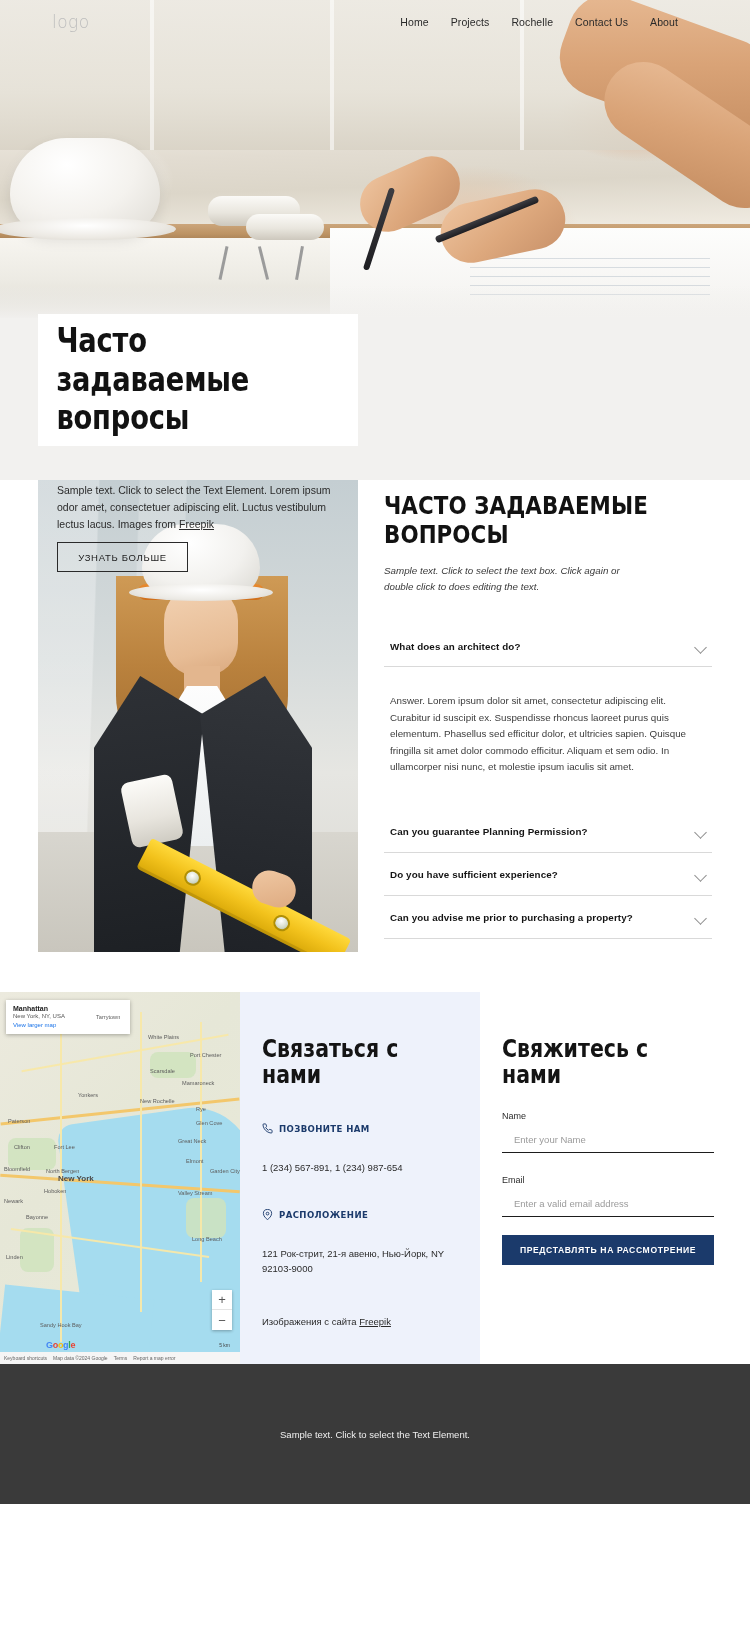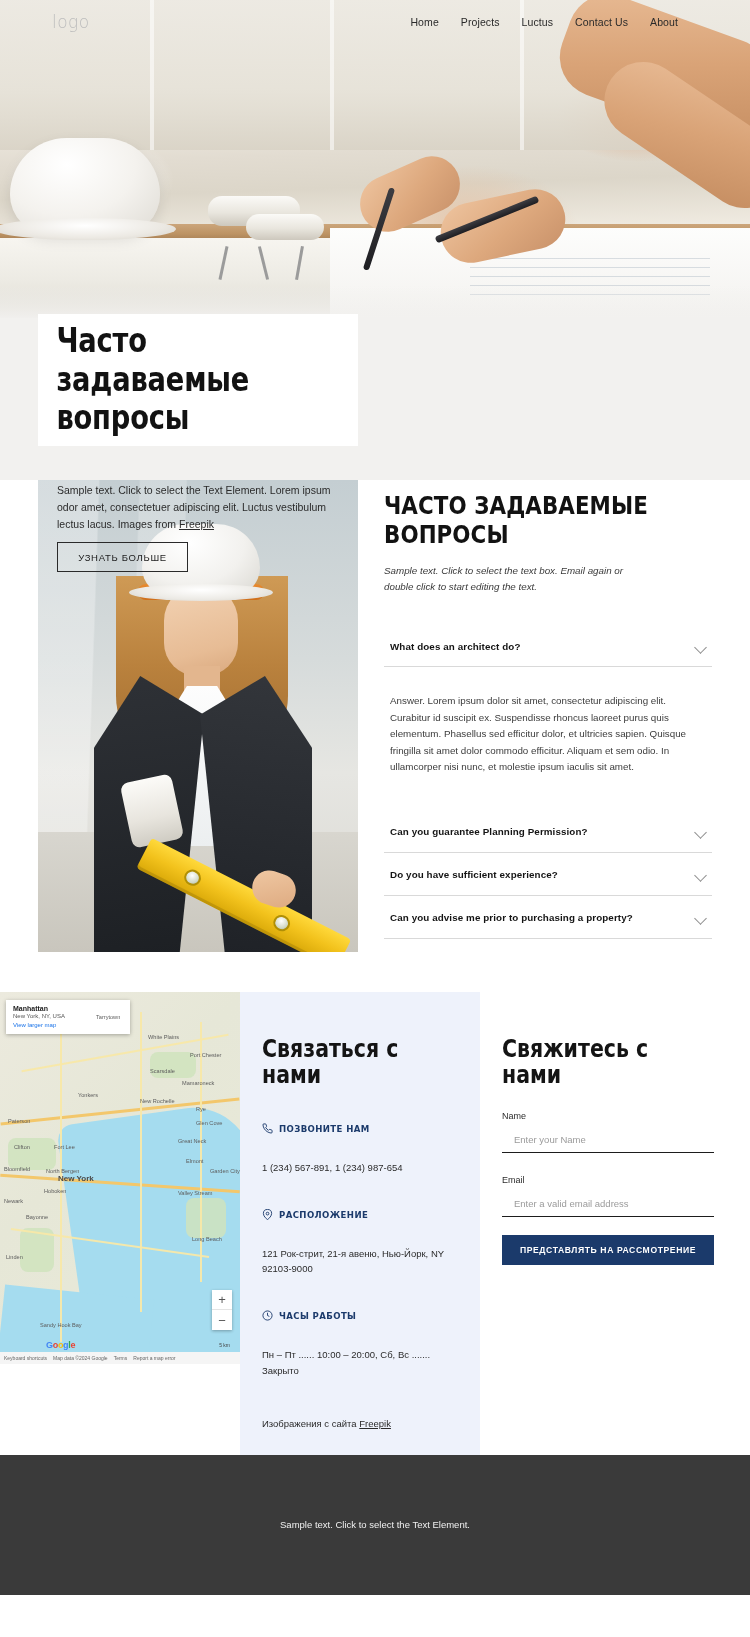--- a/index.html
+++ b/index.html
@@ -381,21 +381,21 @@
 </head>
 <body>
 
 <div class="page">
 
   <header class="site-header">
     <div class="logo">logo</div>
     <nav class="nav">
       <a href="#">Home</a>
       <a href="#">Projects</a>
-      <a href="#">Luctus</a>
+      <a href="#">Rochelle</a>
       <a href="#">Contact Us</a>
       <a href="#">About</a>
     </nav>
   </header>
 
   <section class="hero">
     <div class="hero-photo">
       <div class="hp-window"></div>
       <div class="hp-mullion" style="left:150px"></div>
       <div class="hp-mullion" style="left:330px"></div>
@@ -452,21 +452,21 @@
         <div class="fp-tube"></div>
         <div class="fp-level">
           <i style="left:46px"></i>
             <i style="left:146px"></i>
         </div>
         <div class="fp-hand"></div>
       </div>
 
       <div class="faq-col">
         <h2 class="faq-heading">ЧАСТО ЗАДАВАЕМЫЕ ВОПРОСЫ</h2>
-        <p class="faq-sub">Sample text. Click to select the text box. Email again or double click to start editing the text.</p>
+        <p class="faq-sub">Sample text. Click to select the text box. Click again or double click to does editing the text.</p>
 
         <div class="acc">
 
           <div class="acc-item">
             <div class="acc-head">
               <span class="acc-q">What does an architect do?</span>
               <span class="chev"></span>
             </div>
           </div>
           <div class="acc-body">Answer. Lorem ipsum dolor sit amet, consectetur adipiscing elit. Curabitur id suscipit ex. Suspendisse rhoncus laoreet purus quis elementum. Phasellus sed efficitur dolor, et ultricies sapien. Quisque fringilla sit amet dolor commodo efficitur. Aliquam et sem odio. In ullamcorper nisi nunc, et molestie ipsum iaculis sit amet.</div>
@@ -583,30 +583,20 @@
         <div class="ci-head">
           <svg width="11" height="11" viewBox="0 0 24 24" fill="none" stroke="#1b3a6b" stroke-width="2">
             <path d="M21 10c0 7-9 13-9 13s-9-6-9-13a9 9 0 0 1 18 0z"></path>
             <circle cx="12" cy="10" r="3"></circle>
           </svg>
           <span>РАСПОЛОЖЕНИЕ</span>
         </div>
         <div class="ci-text">121 Рок-стрит, 21-я авеню, Нью-Йорк, NY 92103-9000</div>
       </div>
 
-      <div class="ci">
-        <div class="ci-head">
-          <svg width="11" height="11" viewBox="0 0 24 24" fill="none" stroke="#1b3a6b" stroke-width="2">
-            <circle cx="12" cy="12" r="10"></circle>
-              <polyline points="12 6 12 12 16 14"></polyline>
-          </svg>
-          <span>ЧАСЫ РАБОТЫ</span>
-        </div>
-        <div class="ci-text">Пн – Пт ...... 10:00 – 20:00, Сб, Вс ....... Закрыто</div>
-      </div>
 
       <p class="credit"><span>Изображения с сайта </span><a href="#">Freepik</a></p>
     </div>
 
     <div class="contact-form">
       <h2 class="form-title">Свяжитесь с нами</h2>
 
       <div class="field">
         <label>Name</label>
         <input type="text" placeholder="Enter your Name" style="">

